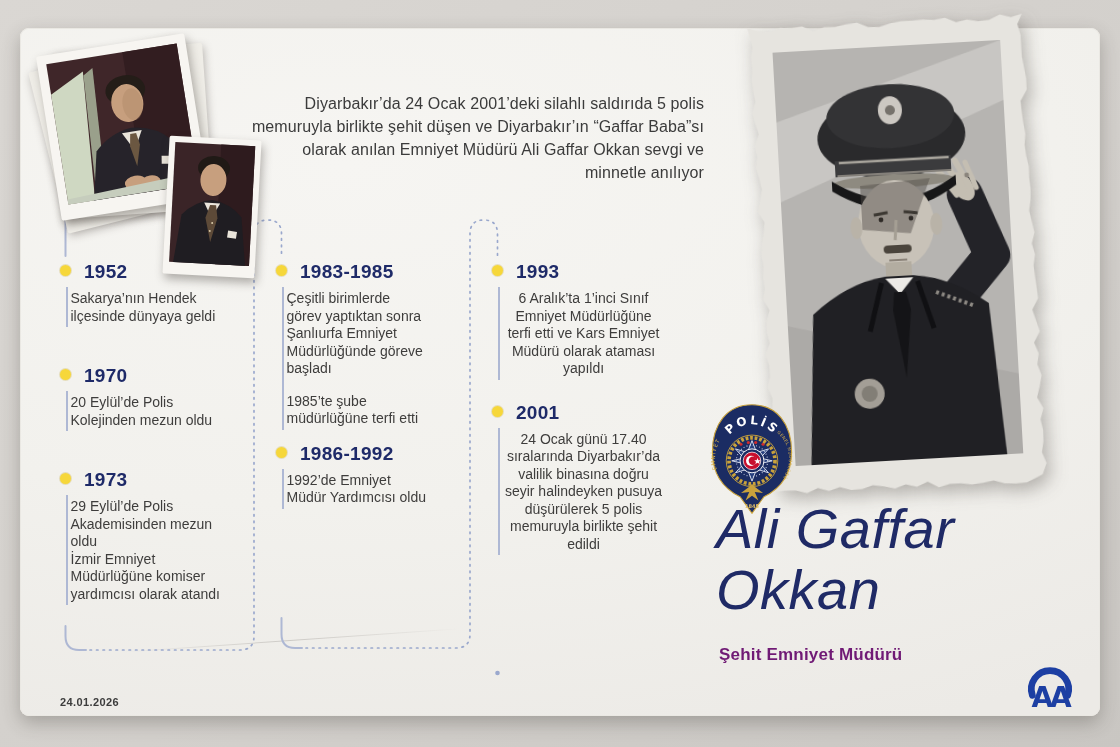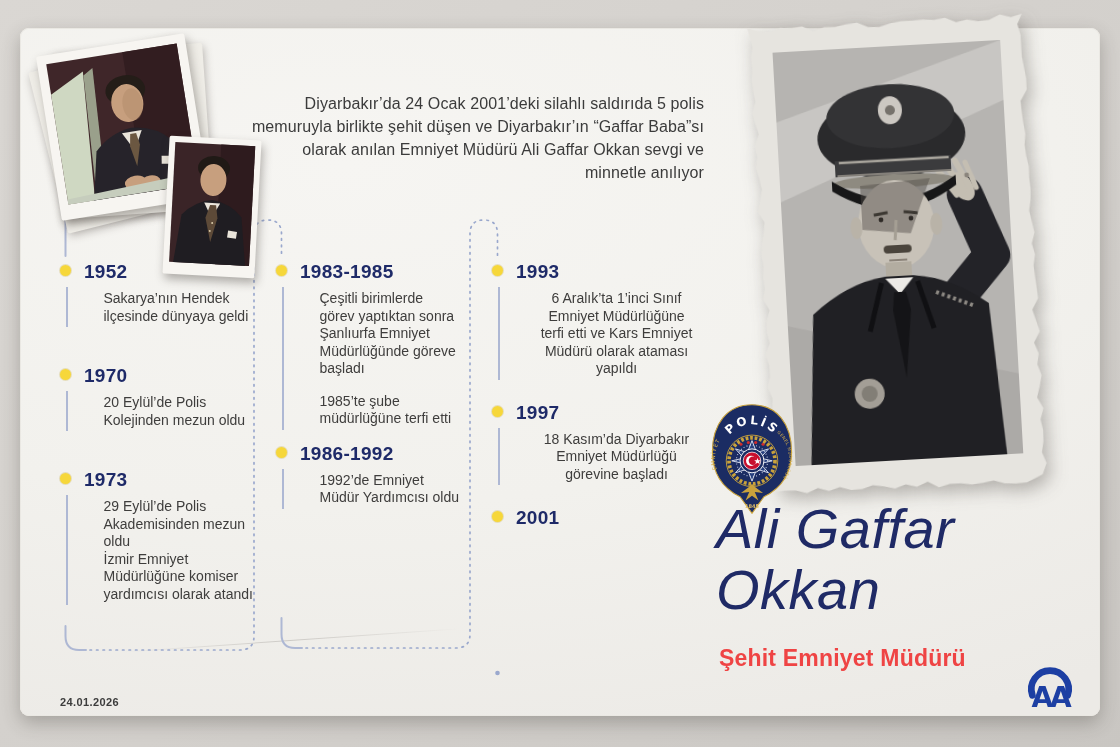--- a/index.html
+++ b/index.html
@@ -35,21 +35,21 @@
   .tcol.c1{left:60px;}
   .tcol.c2{left:276px;}
   .tcol.c3{left:492px;}
   .event{position:relative;padding-left:24px;}
   .c1 .event{margin-bottom:37px;}
   .c2 .event{margin-bottom:12px;}
   .c3 .event{margin-bottom:21px;}
   .dot{position:absolute;left:0;top:5px;width:11px;height:11px;border-radius:50%;
        background:#f6d73a;box-shadow:0 0 0 1px rgba(190,160,30,.25);}
   .year{font-size:19px;font-weight:700;color:#1e2a68;letter-spacing:.3px;line-height:23px;margin-bottom:4px;}
-  .body{margin-left:-18.5px;border-left:2px solid #aeb8d4;padding-left:36px;padding-top:3px;padding-bottom:2px;}
+  .body{margin-left:-18.5px;border-left:2px solid #aeb8d4;padding-left:3px;padding-top:3px;padding-bottom:2px;}
   .para{margin:0;font-size:14px;line-height:17.5px;color:#3e3d3c;white-space:pre-line;}
   .para + .para{margin-top:15px;}
   .c1 .para{max-width:152px;}
   .c2 .para{max-width:140px;}
   .c3 .para{max-width:162px;text-align:center;}
 
   
   .photo-stack{position:absolute;left:48px;top:44px;width:156px;height:172px;}
   .sheet{position:absolute;left:0;top:0;width:150px;height:166px;background:#efede7;
          box-shadow:1px 3px 8px rgba(70,60,55,.35);border-radius:2px;}
@@ -68,21 +68,21 @@
   .badge{position:absolute;left:706px;top:400px;width:92px;height:118px;z-index:6;}
 
   
   .title{
     position:absolute;left:716px;top:498px;width:352px;margin:0;
     font-family:Liberation Sans, sans-serif;font-style:italic;font-weight:500;
     font-size:56px;line-height:61px;color:#1f2a66;letter-spacing:.5px;
   }
   .subtitle{
     position:absolute;left:719px;top:645px;
-    font-size:23px;font-weight:700;color:#ef4444;letter-spacing:.2px;
+    font-size:17px;font-weight:700;color:#701a75;letter-spacing:.2px;
   }
 
   .date{position:absolute;left:60px;top:680px;font-size:11px;font-weight:700;color:#3c3c3c;letter-spacing:.4px;margin-top:16px;}
   .aa{position:absolute;left:1022px;top:658px;width:56px;height:56px;}
 
   svg text{font-family:"DejaVu Sans","Liberation Sans",sans-serif;}
 </style>
 </head>
 <body>
 
@@ -148,28 +148,24 @@
 <div class="tcol c3">
     <div class="event">
       <span class="dot"></span>
       <div class="year">1993</div>
       <div class="body">
         <p class="para">6 Aralık’ta 1’inci Sınıf Emniyet Müdürlüğüne terfi etti ve Kars Emniyet Müdürü olarak ataması yapıldı</p>
       </div>
     </div>
     <div class="event">
       <span class="dot"></span>
-      <div class="year">1997</div>
-      <div class="body">
-        <p class="para">18 Kasım’da Diyarbakır Emniyet Müdürlüğü görevine başladı</p>
-      </div>
-    </div>
-    <div class="event">
-      <span class="dot"></span>
       <div class="year">2001</div>
+      <div class="body">
+        <p class="para">24 Ocak günü 17.40 sıralarında Diyarbakır’da valilik binasına doğru seyir halindeyken pusuya düşürülerek 5 polis memuruyla birlikte şehit edildi</p>
+      </div>
     </div>
   </div>
 
 <div class="photo-stack">
   <div class="sheet s2"></div>
   <div class="sheet s1"></div>
 </div>
 <div class="frame photo1">
   <svg width="150" height="166" viewBox="0 0 150 166">
     <rect x="9" y="9" width="132" height="142" fill="#3f2629"></rect>

